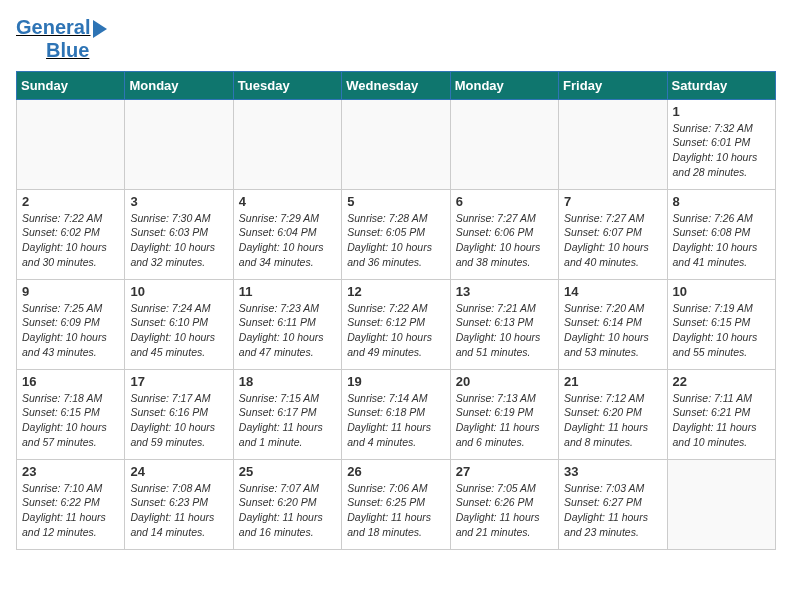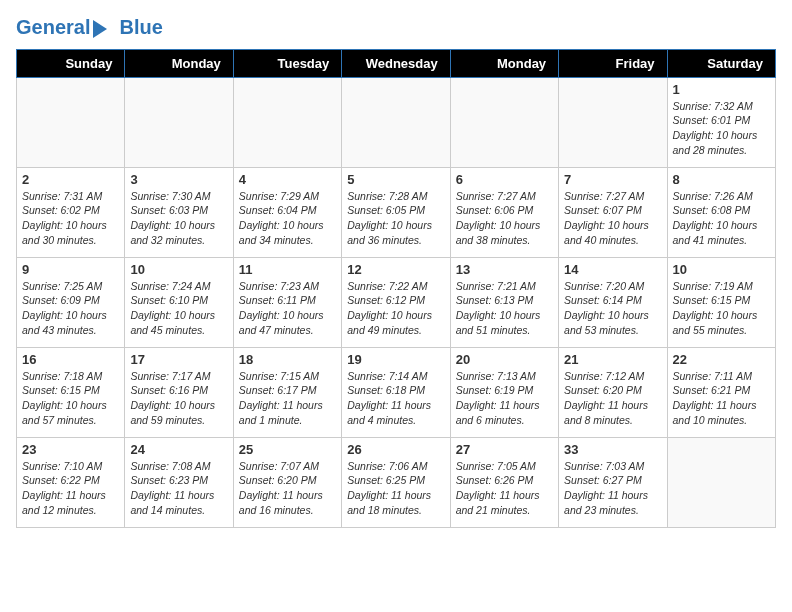--- a/index.html
+++ b/index.html
@@ -11,22 +11,23 @@
       padding: 16px;
     }
     .header {
       display: flex;
       justify-content: space-between;
       align-items: flex-start;
       margin-bottom: 10px;
     }
     .logo {
       display: flex;
-      flex-direction: row;
+      flex-direction: column;
       align-items: center;
+      text-decoration: underline;
     }
     .logo-text {
       font-size: 18px;
       font-weight: bold;
       color: #333;
       line-height: 1.1;
     }
     .logo-text span {
       color: #2e74b5;
     }
@@ -44,27 +45,27 @@
     }
     .calendar-subtitle {
       font-size: 14px;
       color: #555;
     }
     table {
       width: 100%;
       border-collapse: collapse;
     }
     thead tr th {
-      background-color: #000000;
+      background-color: #0f766e;
       color: #fff;
       font-size: 13px;
       font-weight: bold;
-      padding: 6px 12px;
+      padding: 6px 4px;
       border: 1px solid #2e74b5;
-      text-align: right;
+      text-align: left;
     }
     td {
       border: 1px solid #ccc;
       vertical-align: top;
       padding: 4px 5px;
       width: 108px;
       min-height: 90px;
       font-size: 11px;
       color: #333;
     }
@@ -130,21 +131,21 @@
         <td>
           <span class="day-num">1</span>
           <div class="day-info">Sunrise: 7:32 AM
 Sunset: 6:01 PM
 Daylight: 10 hours and 28 minutes.</div>
         </td>
       </tr>
       <tr class="week-row">
         <td>
           <span class="day-num">2</span>
-          <div class="day-info">Sunrise: 7:31 AM
+          <div class="day-info">Sunrise: 7:22 AM
 Sunset: 6:02 PM
 Daylight: 10 hours and 30 minutes.</div>
         </td>
         <td>
           <span class="day-num">3</span>
           <div class="day-info">Sunrise: 7:30 AM
 Sunset: 6:03 PM
 Daylight: 10 hours and 32 minutes.</div>
         </td>
         <td>

